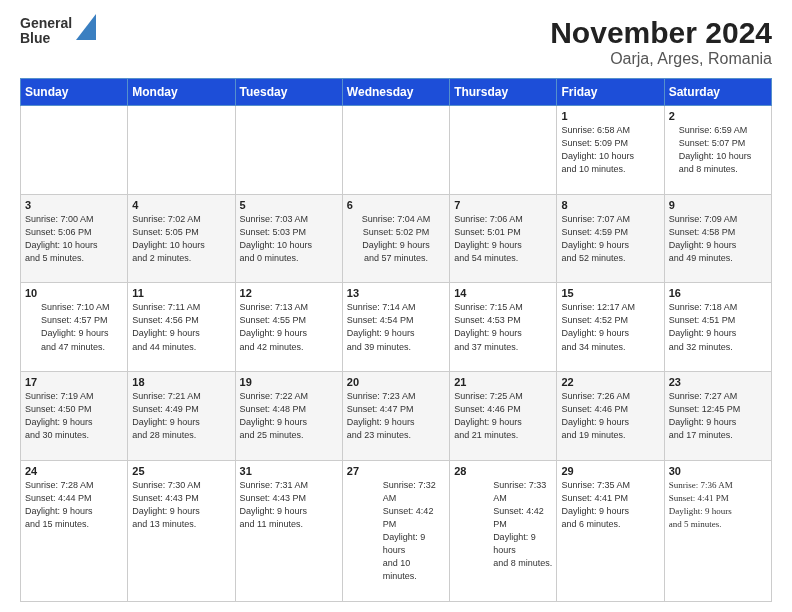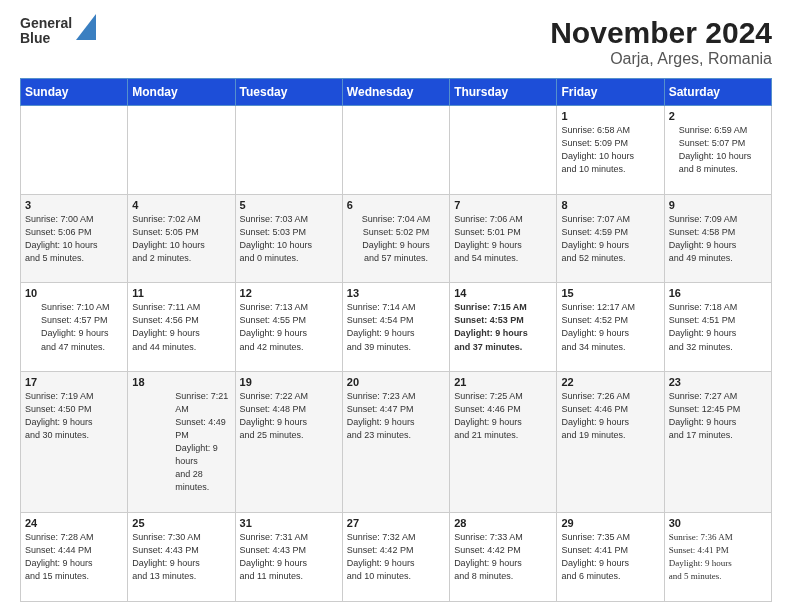--- a/index.html
+++ b/index.html
@@ -232,21 +232,21 @@
           </td>
           <td>
             <span class="day-num">13</span>
             <div class="day-info" style="white-space: pre-line;">Sunrise: 7:14 AM
 Sunset: 4:54 PM
 Daylight: 9 hours
 and 39 minutes.</div>
           </td>
           <td>
             <span class="day-num">14</span>
-            <div class="day-info" style="white-space: pre-line; font-weight: bold;">Sunrise: 7:15 AM
+            <div class="day-info" style="white-space: pre-line;">Sunrise: 7:15 AM
 Sunset: 4:53 PM
 Daylight: 9 hours
 and 37 minutes.</div>
           </td>
           <td>
             <span class="day-num">15</span>
             <div class="day-info" style="white-space: pre-line;">Sunrise: 12:17 AM
 Sunset: 4:52 PM
 Daylight: 9 hours
 and 34 minutes.</div>
@@ -262,21 +262,21 @@
         <tr>
           <td>
             <span class="day-num">17</span>
             <div class="day-info" style="white-space: pre-line;">Sunrise: 7:19 AM
 Sunset: 4:50 PM
 Daylight: 9 hours
 and 30 minutes.</div>
           </td>
           <td>
             <span class="day-num">18</span>
-            <div class="day-info" style="white-space: pre-line; margin-left: 43px;">Sunrise: 7:21 AM
+            <div class="day-info" style="white-space: pre-line;">Sunrise: 7:21 AM
 Sunset: 4:49 PM
 Daylight: 9 hours
 and 28 minutes.</div>
           </td>
           <td>
             <span class="day-num">19</span>
             <div class="day-info" style="white-space: pre-line;">Sunrise: 7:22 AM
 Sunset: 4:48 PM
 Daylight: 9 hours
 and 25 minutes.</div>
@@ -327,28 +327,28 @@
           </td>
           <td>
             <span class="day-num">31</span>
             <div class="day-info" style="white-space: pre-line;">Sunrise: 7:31 AM
 Sunset: 4:43 PM
 Daylight: 9 hours
 and 11 minutes.</div>
           </td>
           <td>
             <span class="day-num">27</span>
-            <div class="day-info" style="white-space: pre-line;">Sunrise: 7:32 AM
+            <div class="day-info" style="white-space: pre-line; margin-left: 36px;">Sunrise: 7:32 AM
 Sunset: 4:42 PM
 Daylight: 9 hours
 and 10 minutes.</div>
           </td>
           <td>
             <span class="day-num">28</span>
-            <div class="day-info" style="white-space: pre-line;">Sunrise: 7:33 AM
+            <div class="day-info" style="white-space: pre-line; margin-left: 39px;">Sunrise: 7:33 AM
 Sunset: 4:42 PM
 Daylight: 9 hours
 and 8 minutes.</div>
           </td>
           <td>
             <span class="day-num">29</span>
             <div class="day-info" style="white-space: pre-line;">Sunrise: 7:35 AM
 Sunset: 4:41 PM
 Daylight: 9 hours
 and 6 minutes.</div>

